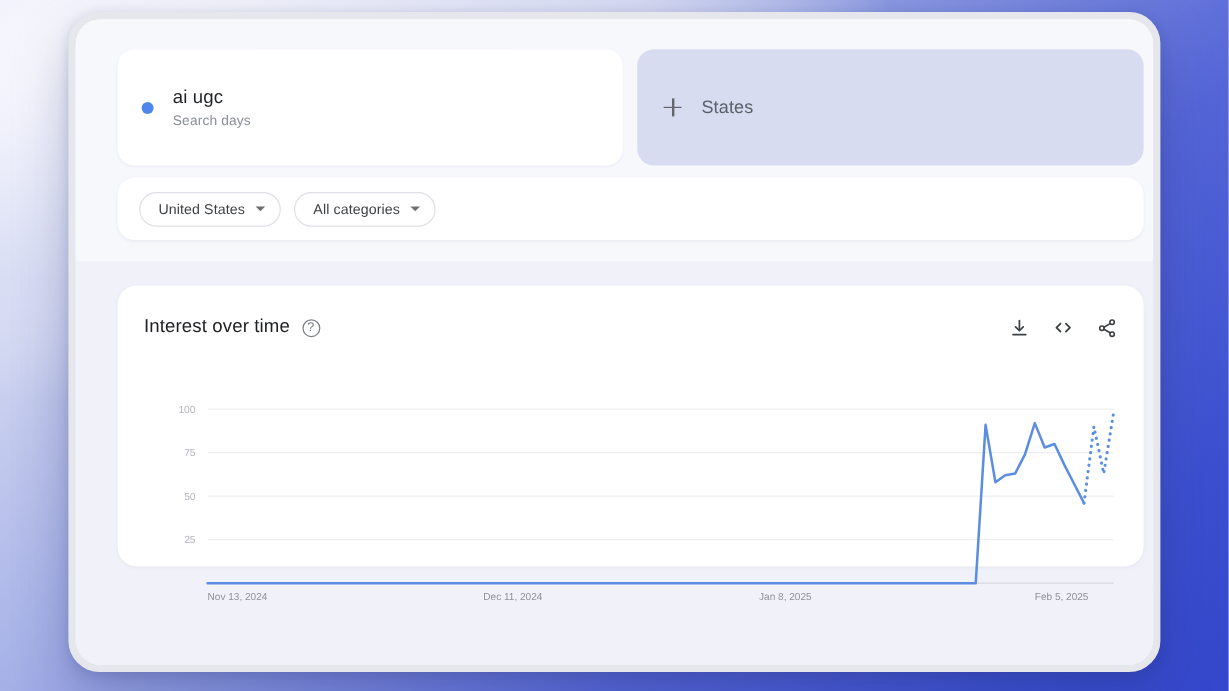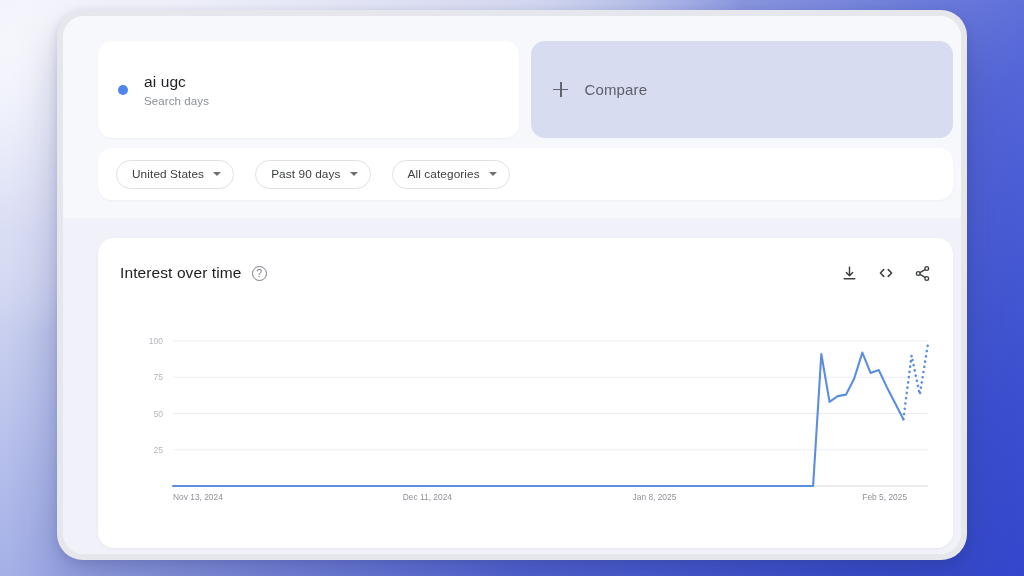--- a/index.html
+++ b/index.html
@@ -139,21 +139,21 @@
     position: absolute;
     left: 35px;
     top: 132px;
     width: 855px;
     height: 52px;
     background: #ffffff;
     border-radius: 14px;
     display: flex;
     align-items: center;
     padding-left: 18px;
-    gap: 21px;
+    gap: 11px;
     box-shadow: 0 1px 2px rgba(60,64,110,0.05);
   }
 
   .filter-chip {
     height: 29px;
     border: 1px solid #dfe1e6;
     border-radius: 15px;
     display: flex;
     align-items: center;
     padding: 0 12px 0 15px;
@@ -176,21 +176,21 @@
     border-top: 4.6px solid #6c7075;
     flex: none;
   }
 
   
   #chart-card {
     position: absolute;
     left: 35px;
     top: 222px;
     width: 855px;
-    height: 310px;
+    height: 234px;
     background: #ffffff;
     border-radius: 16px;
     box-shadow: 0 1px 3px rgba(60,64,110,0.06);
   }
 
   #chart-header {
     position: absolute;
     left: 22px;
     top: 22px;
     right: 22px;
@@ -275,36 +275,32 @@
         <div id="search-term-card">
           <span class="term-dot"></span>
           <div class="term-text-wrap">
             <div id="term-title">ai ugc</div>
             <div id="term-subtitle">Search days</div>
           </div>
         </div>
 
         <div id="compare-card">
           <span id="compare-plus"></span>
-          <span id="compare-label">Compare</span>
+          <span id="compare-label">States</span>
         </div>
 
       </div>
 
       <div id="filter-bar">
 
         <div class="filter-chip">
           <span class="filter-chip-label">United States</span>
           <span class="caret"></span>
         </div>
 
-        <div class="filter-chip">
-          <span class="filter-chip-label">Past 90 days</span>
-          <span class="caret"></span>
-        </div>
 
         <div class="filter-chip">
           <span class="filter-chip-label">All categories</span>
           <span class="caret"></span>
         </div>
 
 
       </div>
 
       <div id="chart-card">

